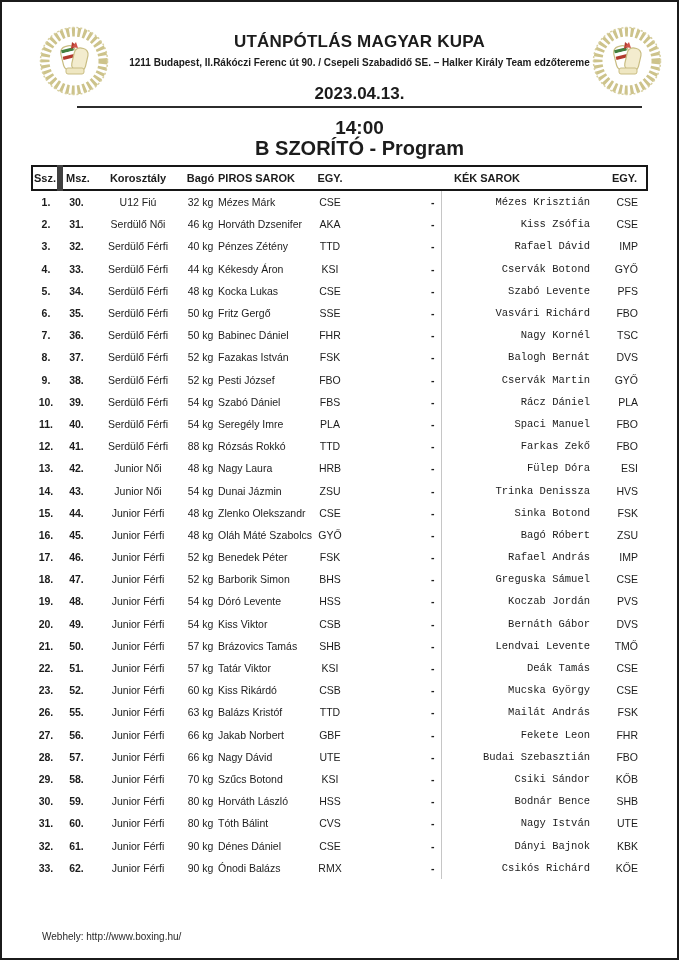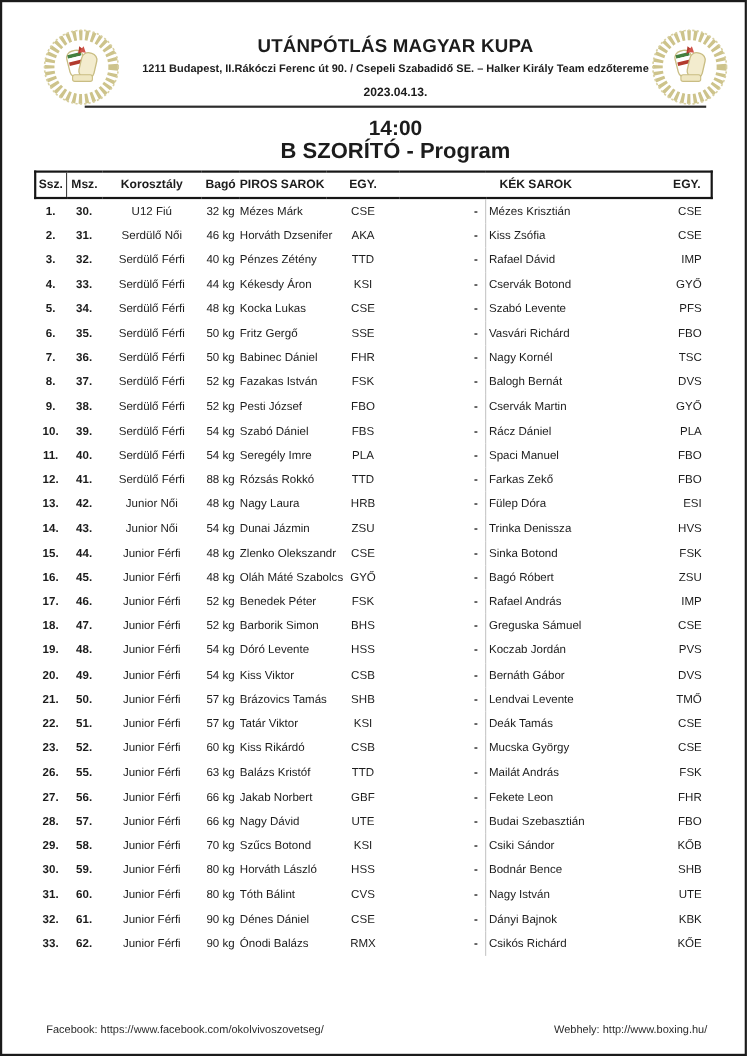--- a/index.html
+++ b/index.html
@@ -13,21 +13,21 @@
     color:#1c1c1c;
     overflow:hidden;
   }
   
   .header { position:relative; padding-top:30px; text-align:center;padding-left:40px; }
   .logo { position:absolute; top:22px; }
   .logo.left  { left:34px; }
   .logo.right { right:12px; }
   .doc-title { font-size:17px; font-weight:bold; line-height:20px; letter-spacing:.2px; }
   .doc-address { margin-top:5px; font-size:10px; font-weight:bold; line-height:12px; }
-  .doc-date { margin-top:7px; font-size:11px; font-weight:bold; line-height:16px; }
+  .doc-date { margin-top:17px; font-size:17px; font-weight:bold; line-height:16px; }
   .rule { border:none; border-top:2px solid #2c2c2c; margin:4px 35px 0 35px; }
   .doc-time { margin-top:12px; font-size:19px; font-weight:bold; line-height:16px; }
   .doc-program { margin-top:4px; font-size:20px; font-weight:bold; line-height:17px; }
 
   
   table.program {
     width:615px; margin:8px auto 0 auto;
     border-collapse:collapse; table-layout:fixed;
     font-size:10.5px;
   }
@@ -41,34 +41,34 @@
   col.c-knev { width:149px; }
   col.c-kegy { width:57px; }
 
   thead th {
     border-top:2px solid #161616;
     border-bottom:2px solid #161616;
     font-size:11px; font-weight:bold;
     height:22px; padding:0; white-space:nowrap;
     text-align:center; vertical-align:middle;
   }
-  thead th.first { border-left:2px solid #161616; border-right:1px solid #404040; }
+  thead th.first { border-left:2px solid #161616; border-right:6px solid #404040; }
   thead th.last  { border-right:2px solid #161616; }
   thead th.al    { text-align:left; }
   thead th.knev  { text-align:left; padding-left:13px; }
   thead th.kegy  { text-align:right; padding-right:9px; }
 
   tbody td {
     height:22.2px; padding:0; white-space:nowrap;
     vertical-align:middle; text-align:center;
   }
   tbody td.ssz, tbody td.msz { font-weight:bold; }
   tbody td.pnev { text-align:left; }
   tbody td.dash { text-align:right; padding-right:6px; font-weight:bold; }
-  tbody td.knev { text-align:left; padding-left:3px; border-left:1px solid #c6c6c6; }
+  tbody td.knev { text-align:right; padding-left:3px; border-left:1px solid #c6c6c6;font-family:Liberation Mono, monospace; }
   tbody td.kegy { text-align:right; padding-right:9px; }
 
   
   .footer {
     position:absolute; left:40px; right:34px; bottom:16px;
     display:flex; justify-content:space-between;
     font-size:10px; color:#2a2a2a;
   }
 </style>
 </head>
@@ -480,17 +480,16 @@
           <td class="pnev">Ónodi Balázs</td>
           <td class="pegy">RMX</td>
           <td class="dash">-</td>
           <td class="knev">Csikós Richárd</td>
           <td class="kegy">KŐE</td>
         </tr>
       </tbody>
   </table>
 
   <div class="footer">
-    <span>Facebook: https://www.facebook.com/okolvivoszovetseg/</span>
     <span>Webhely: http://www.boxing.hu/</span>
   </div>
 
 </div>
 
 </body></html>

